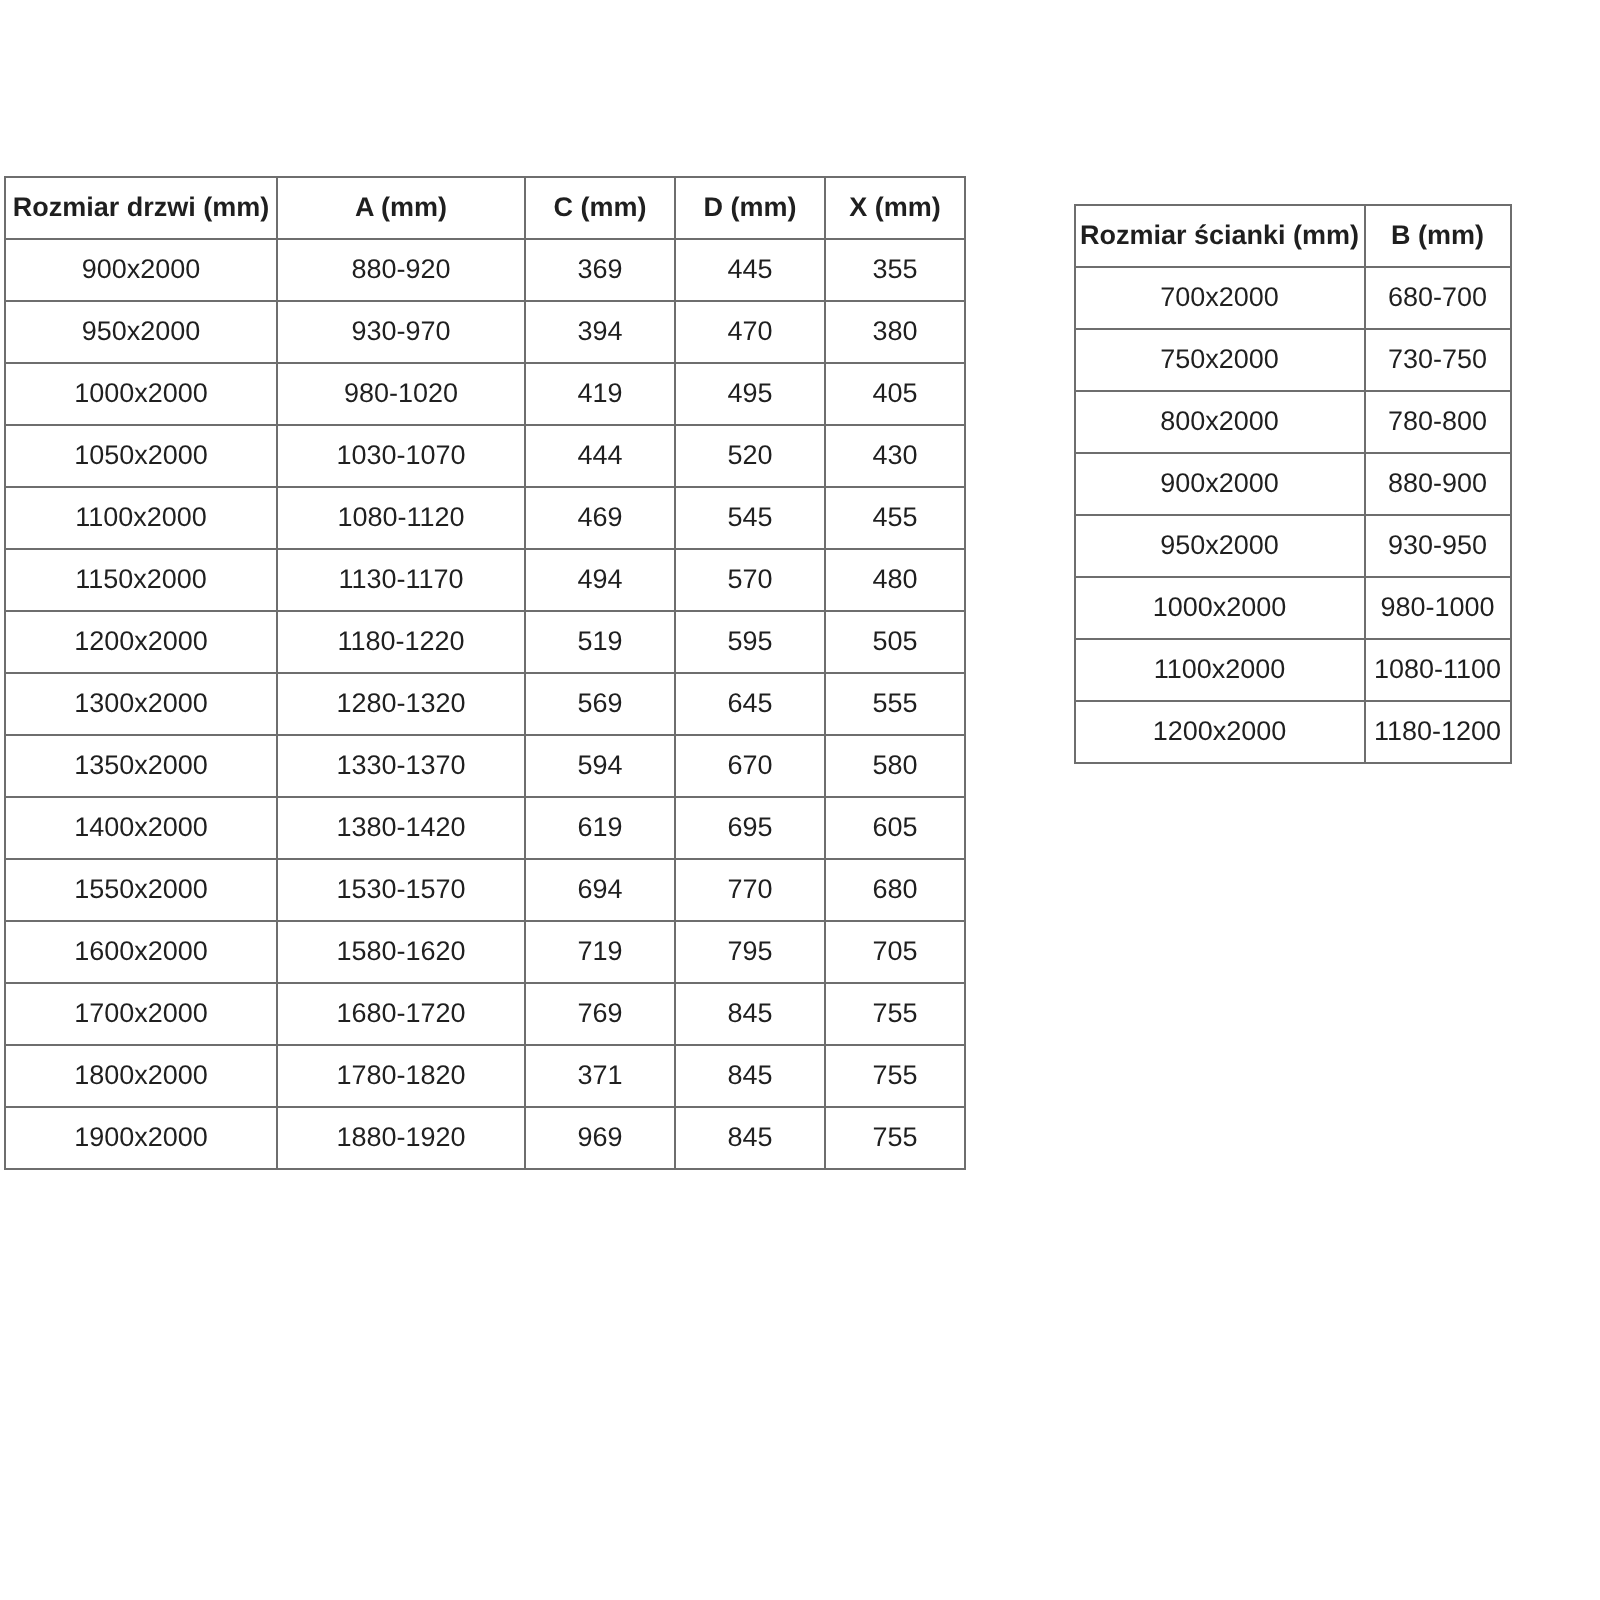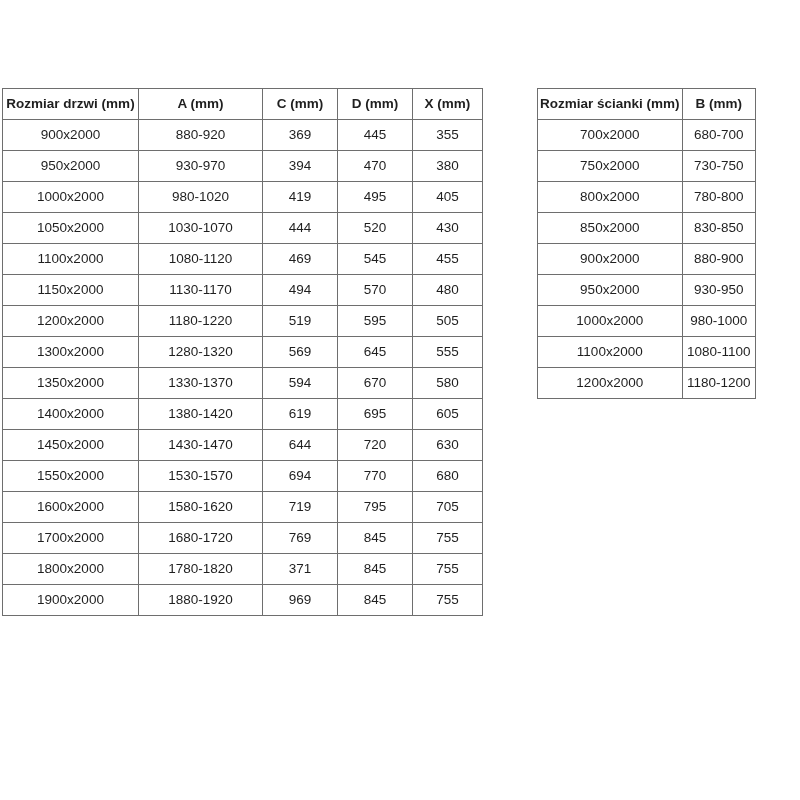--- a/index.html
+++ b/index.html
@@ -36,21 +36,21 @@
   }
   table.spec th {
     font-weight: bold;
   }
   #doors-table {
     left: 2px;
     top: 88px;
   }
   #walls-table {
     left: 537px;
-    top: 88px;
+    top: 102px;
   }
 </style>
 </head>
 <body>
 
 <div id="page">
   <table id="doors-table" class="spec">
       <colgroup>
         <col style="width: 136px;">
         <col style="width: 124px;">
@@ -132,27 +132,20 @@
           <td>580</td>
         </tr>
         <tr>
           <td>1400x2000</td>
           <td>1380-1420</td>
           <td>619</td>
           <td>695</td>
           <td>605</td>
         </tr>
         <tr>
-          <td>1450x2000</td>
-          <td>1430-1470</td>
-          <td>644</td>
-          <td>720</td>
-          <td>630</td>
-        </tr>
-        <tr>
           <td>1550x2000</td>
           <td>1530-1570</td>
           <td>694</td>
           <td>770</td>
           <td>680</td>
         </tr>
         <tr>
           <td>1600x2000</td>
           <td>1580-1620</td>
           <td>719</td>
@@ -201,24 +194,20 @@
         </tr>
         <tr>
           <td>750x2000</td>
           <td>730-750</td>
         </tr>
         <tr>
           <td>800x2000</td>
           <td>780-800</td>
         </tr>
         <tr>
-          <td>850x2000</td>
-          <td>830-850</td>
-        </tr>
-        <tr>
           <td>900x2000</td>
           <td>880-900</td>
         </tr>
         <tr>
           <td>950x2000</td>
           <td>930-950</td>
         </tr>
         <tr>
           <td>1000x2000</td>
           <td>980-1000</td>

